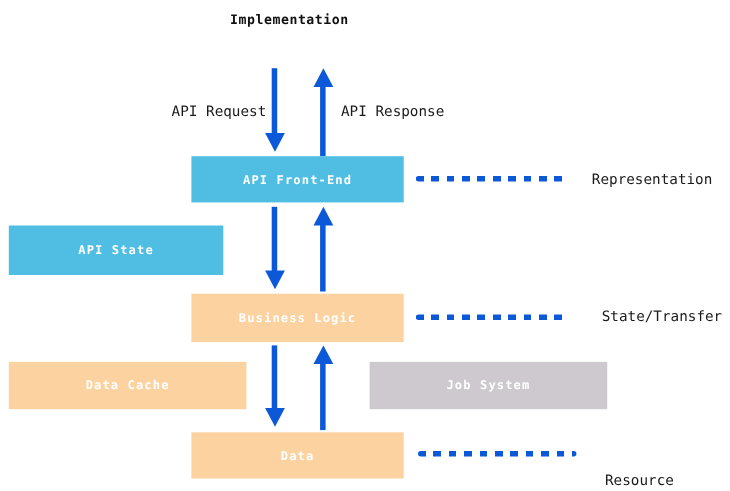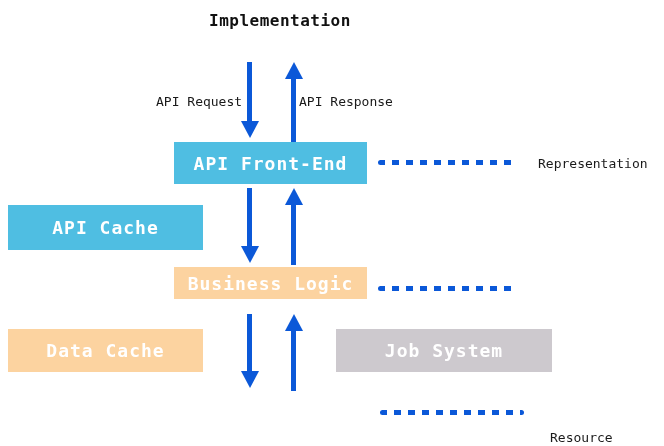--- a/index.html
+++ b/index.html
@@ -7,40 +7,40 @@
     position: relative;
     width: 664px;
     height: 446px;
     background: #ffffff;
     font-family: "DejaVu Sans Mono", "Liberation Mono", monospace;
     overflow: hidden;
   }
   .title {
     position: absolute;
     left: 209px; top: 11px;
-    font-size: 16px;
+    font-size: 12px;
     font-weight: bold;
     color: #111111;
     letter-spacing: 0.5px;
     white-space: nowrap;
   }
   .flow-label {
     position: absolute;
     font-size: 13px;
     color: #1a1a1a;
     white-space: nowrap;
   }
   .box {
     position: absolute;
     display: flex;
     align-items: center;
     justify-content: center;
     color: #ffffff;
     font-weight: bold;
-    font-size: 18px;
+    font-size: 11px;
     letter-spacing: 1px;
     white-space: nowrap;
   }
   .cyan   { background: #4FBEE2; }
   .orange { background: #FCD3A0; }
   .gray   { background: #CDC9CE; }
   .arrow-line {
     position: absolute;
     width: 5px;
     background: #0B58D8;
@@ -78,50 +78,54 @@
 <div id="canvas">
 
   <div class="title">Implementation</div>
 
   <div class="arrow-line" style="left:247px; top:62px; height:60px;"></div>
   <div class="head-down" style="left:241px; top:121px;"></div>
   <div class="head-up" style="left:285px; top:62px;"></div>
   <div class="arrow-line" style="left:291px; top:78px; height:64px;"></div>
 
   <div class="flow-label" style="left:156px; top:94px;">API Request</div>
-  <div class="flow-label" style="left:299px; top:94px;text-align:right;">API Response</div>
+  <div class="flow-label" style="left:310px; top:94px;text-align:right;">API Response</div>
 
   <div class="box cyan" style="left:174px; top:142px; width:193px; height:42px;">
     <span>API Front-End</span>
   </div>
   <div class="dash-line" style="left:378px; top:160px; width:140px;"></div>
   <div class="annot" style="left:538px; top:156px;">Representation</div>
 
   <div class="box cyan" style="left:8px; top:205px; width:195px; height:45px;">
-    <span>API Cache</span>
+    <span>API State</span>
   </div>
 
   <div class="arrow-line" style="left:247px; top:188px; height:59px;"></div>
   <div class="head-down" style="left:241px; top:246px;"></div>
   <div class="head-up" style="left:285px; top:188px;"></div>
   <div class="arrow-line" style="left:291px; top:204px; height:61px;"></div>
 
-  <div class="box orange" style="left:174px; top:267px; width:193px; height:32px;">
+  <div class="box orange" style="left:174px; top:267px; width:193px; height:44px;">
     <span>Business Logic</span>
   </div>
   <div class="dash-line" style="left:378px; top:286px; width:140px;"></div>
+  <div class="annot" style="left:547px; top:281px;">State/Transfer</div>
 
-  <div class="box orange" style="left:8px; top:329px; width:195px; height:43px;">
+  <div class="box orange" style="left:8px; top:329px; width:216px; height:43px;">
     <span>Data Cache</span>
   </div>
   <div class="box gray" style="left:336px; top:329px; width:216px; height:43px;">
     <span>Job System</span>
   </div>
 
   <div class="arrow-line" style="left:247px; top:314px; height:58px;"></div>
   <div class="head-down" style="left:241px; top:371px;"></div>
   <div class="head-up" style="left:285px; top:314px;"></div>
   <div class="arrow-line" style="left:291px; top:330px; height:61px;"></div>
 
+  <div class="box orange" style="left:174px; top:393px; width:193px; height:42px;">
+    <span>Data</span>
+  </div>
   <div class="dash-line" style="left:380px; top:410px; width:144px;"></div>
   <div class="annot" style="left:550px; top:430px;">Resource</div>
 
 </div>
 
 </body></html>

